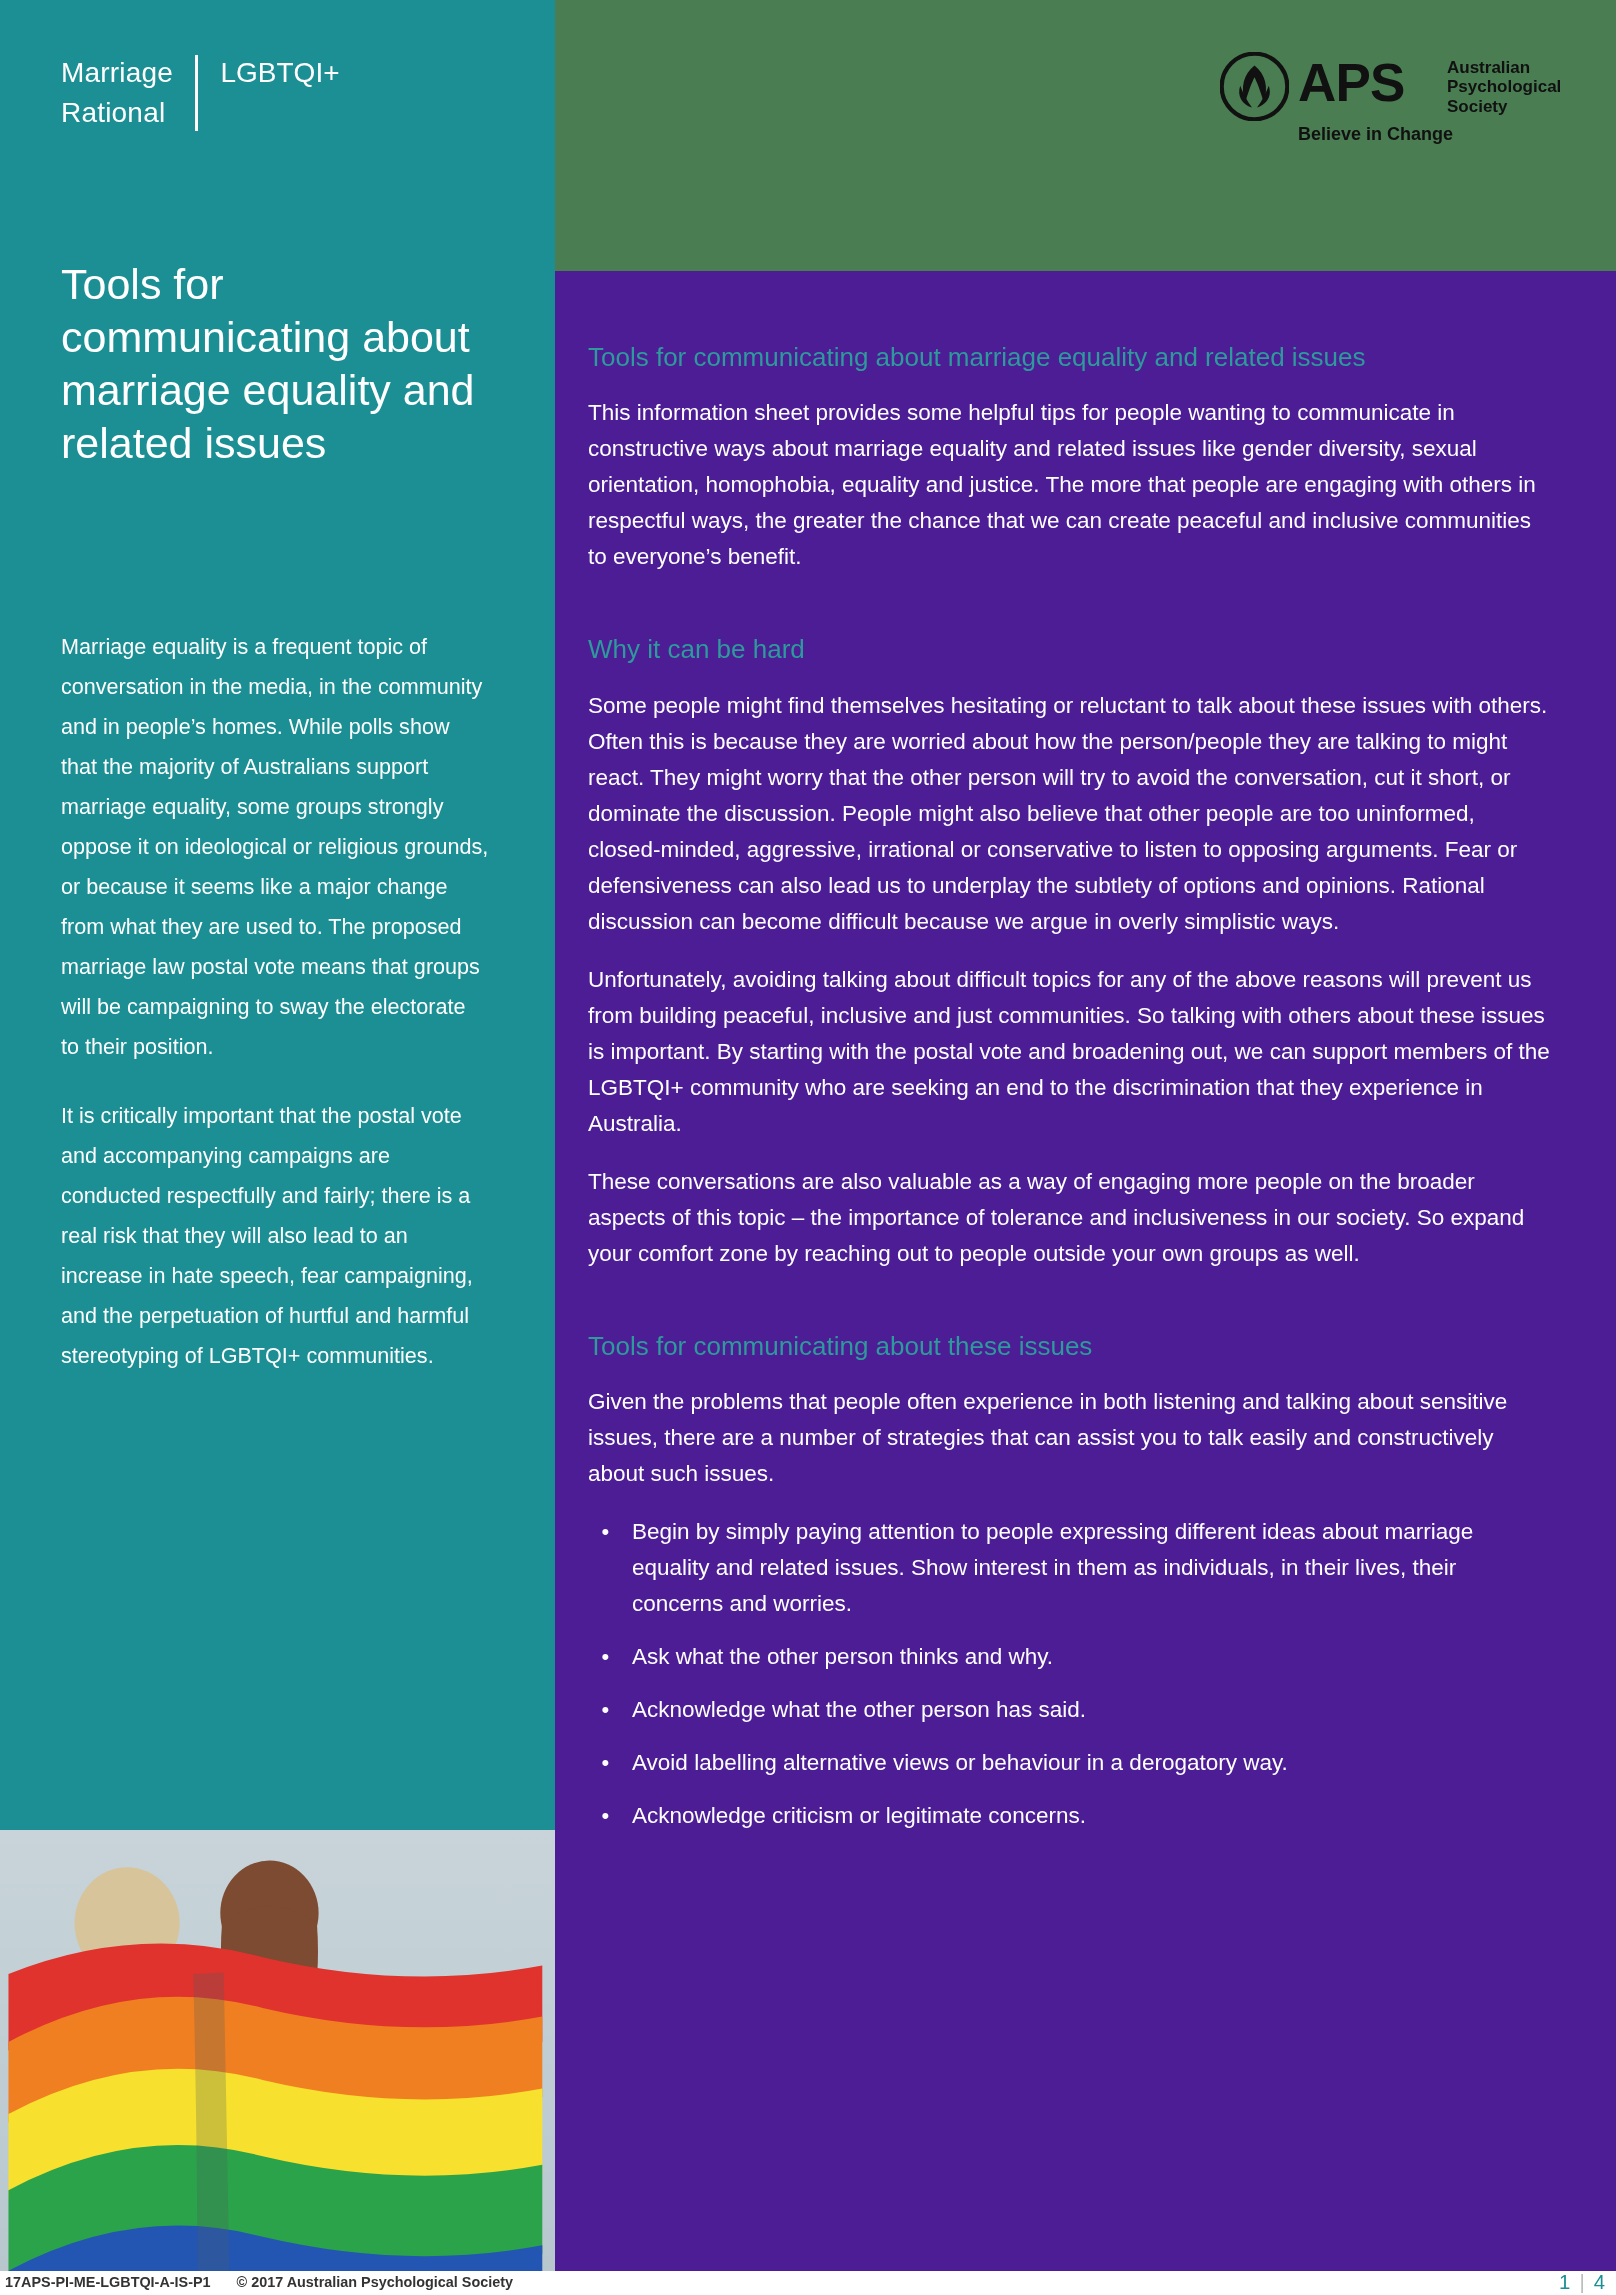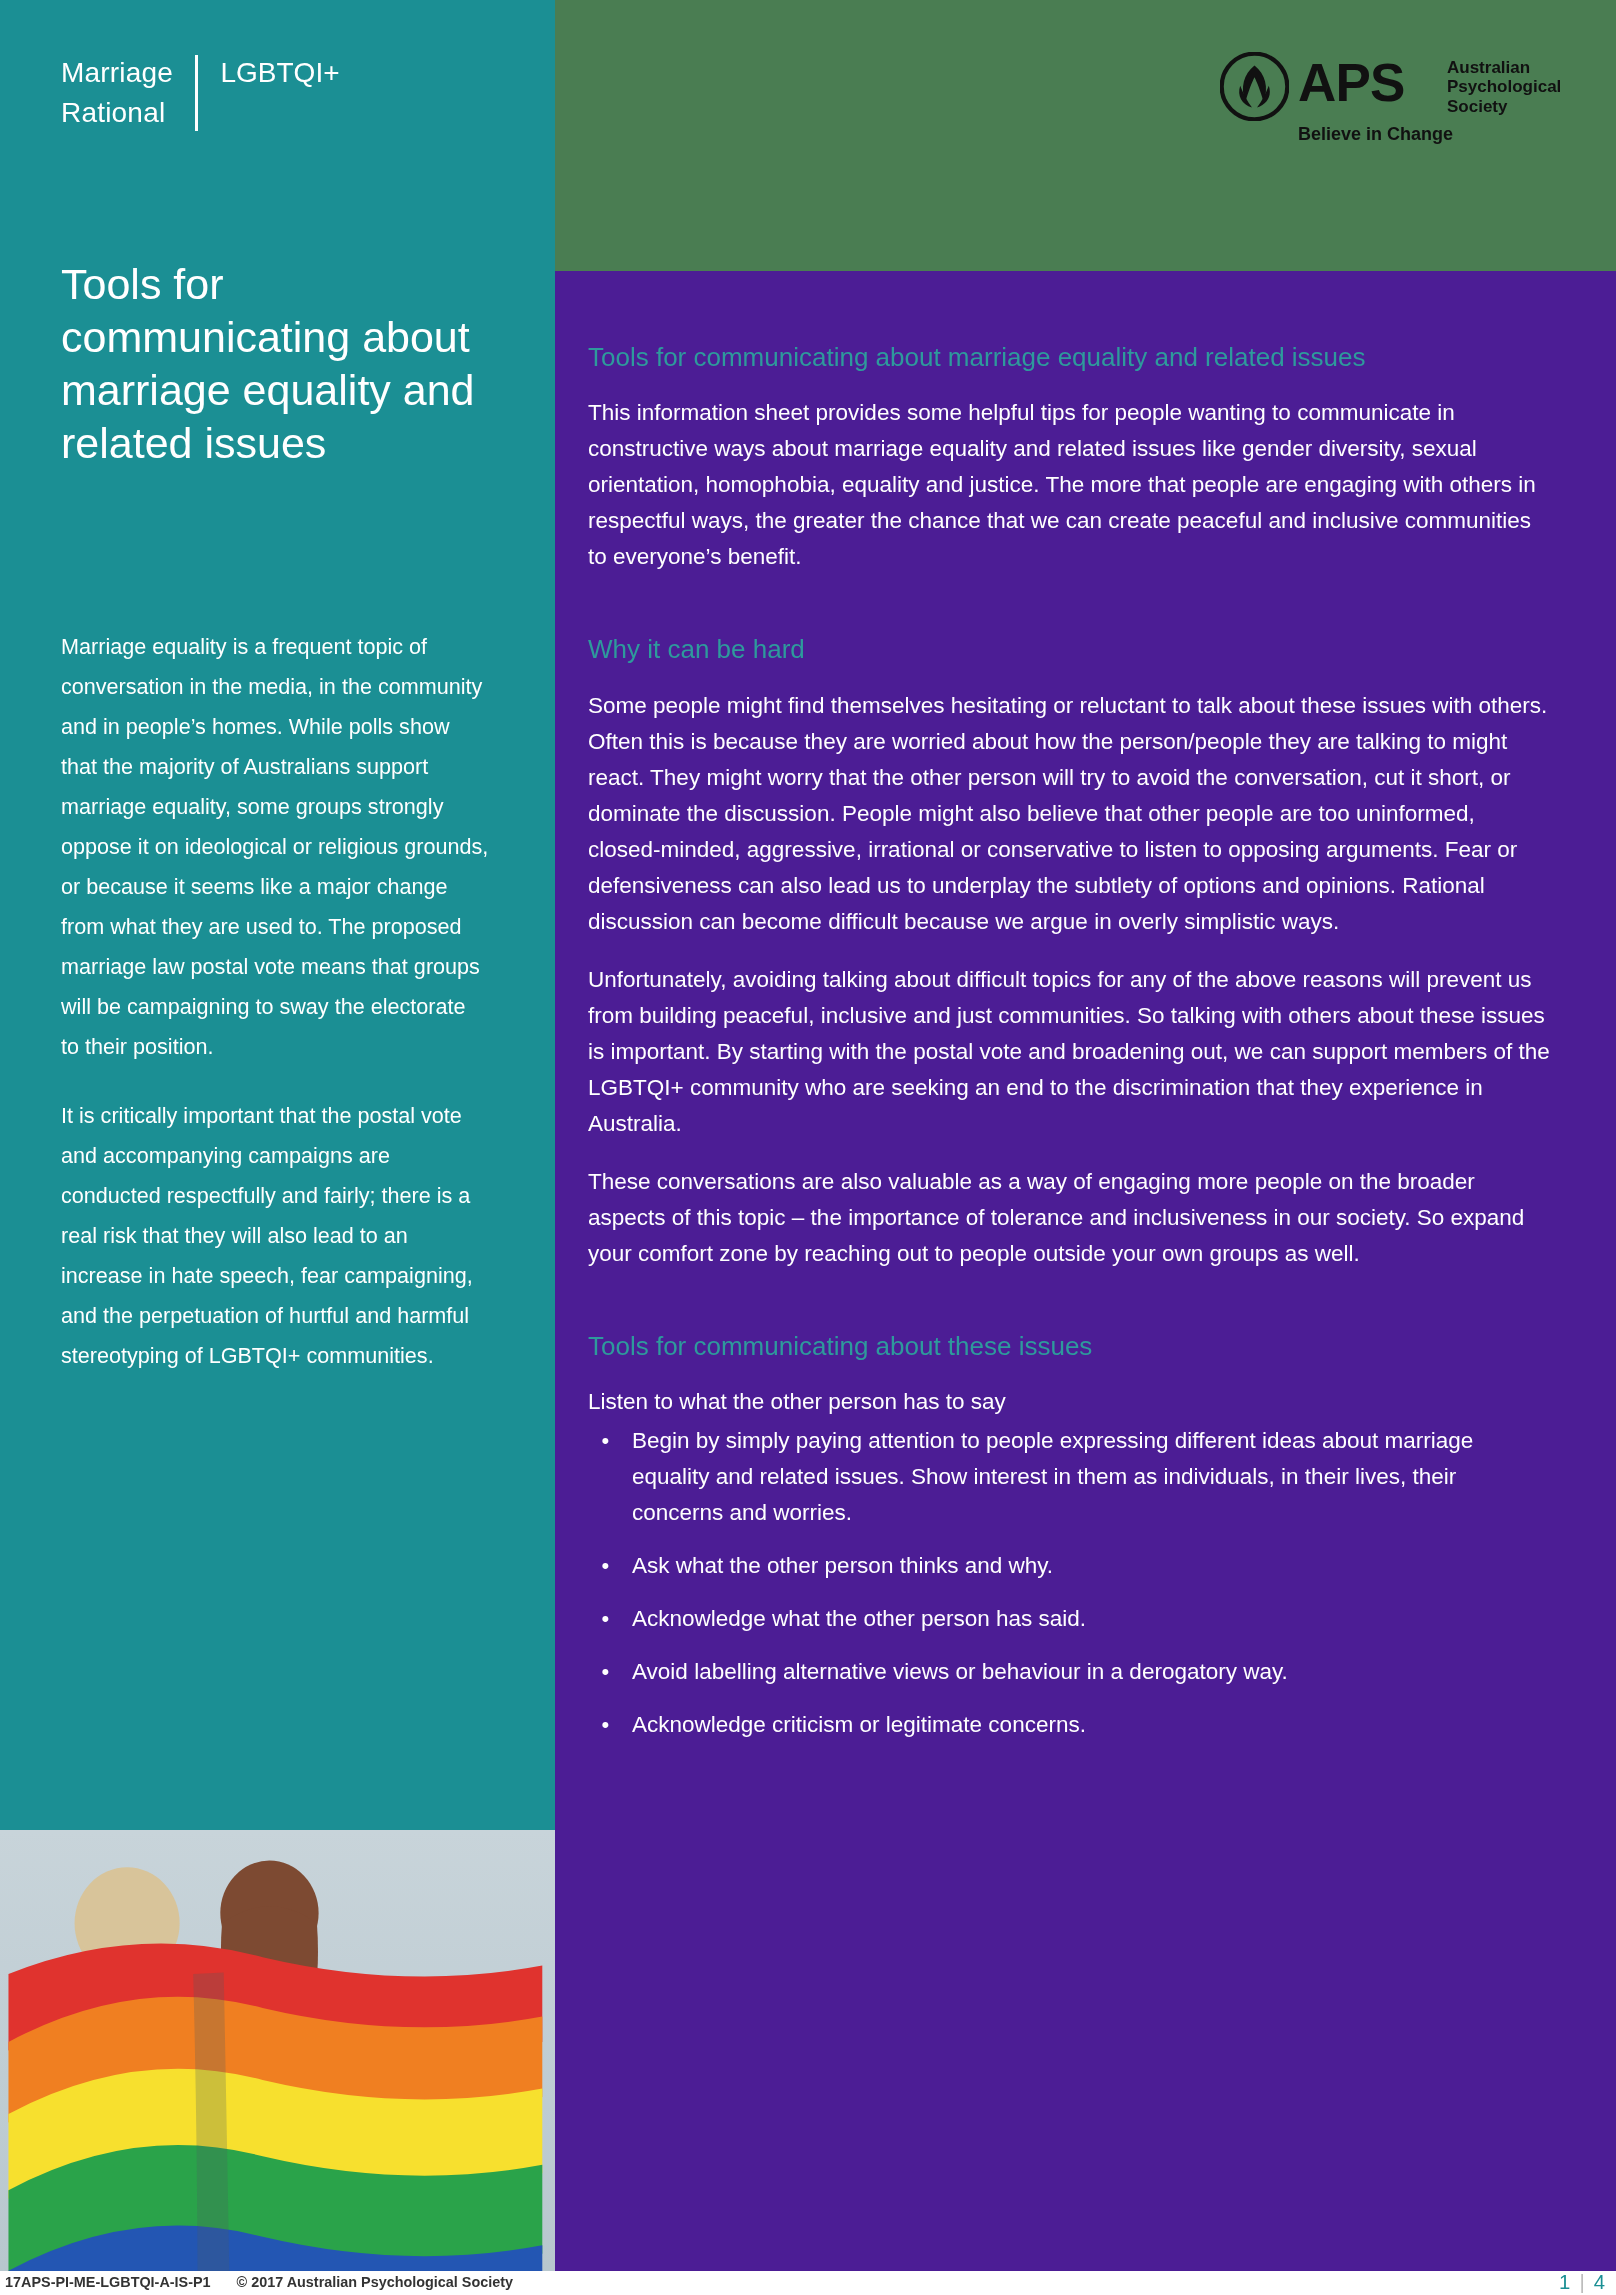--- a/index.html
+++ b/index.html
@@ -300,22 +300,22 @@
 
       <h2 class="sec-head">Tools for communicating about marriage equality and related issues</h2>
       <p class="body-text">This information sheet provides some helpful tips for people wanting to communicate in constructive ways about marriage equality and related issues like gender diversity, sexual orientation, homophobia, equality and justice. The more that people are engaging with others in respectful ways, the greater the chance that we can create peaceful and inclusive communities to everyone’s benefit.</p>
 
       <h2 class="sec-head second">Why it can be hard</h2>
       <p class="body-text">Some people might find themselves hesitating or reluctant to talk about these issues with others. Often this is because they are worried about how the person/people they are talking to might react. They might worry that the other person will try to avoid the conversation, cut it short, or dominate the discussion. People might also believe that other people are too uninformed, closed-minded, aggressive, irrational or conservative to listen to opposing arguments. Fear or defensiveness can also lead us to underplay the subtlety of options and opinions. Rational discussion can become difficult because we argue in overly simplistic ways.</p>
       <p class="body-text">Unfortunately, avoiding talking about difficult topics for any of the above reasons will prevent us from building peaceful, inclusive and just communities. So talking with others about these issues is important. By starting with the postal vote and broadening out, we can support members of the LGBTQI+ community who are seeking an end to the discrimination that they experience in Australia.</p>
       <p class="body-text">These conversations are also valuable as a way of engaging more people on the broader aspects of this topic – the importance of tolerance and inclusiveness in our society. So expand your comfort zone by reaching out to people outside your own groups as well.</p>
 
       <h2 class="sec-head second">Tools for communicating about these issues</h2>
-
-      <p class="sub-head">Listen to what the other person has to say</p>
+      <p class="body-text">Given the problems that people often experience in both listening and talking about sensitive issues, there are a number of strategies that can assist you to talk easily and constructively about such issues.</p>
+
       <ul class="bullets">
         <li>Begin by simply paying attention to people expressing different ideas about marriage equality and related issues. Show interest in them as individuals, in their lives, their concerns and worries.</li>
         <li>Ask what the other person thinks and why.</li>
         <li>Acknowledge what the other person has said.</li>
         <li>Avoid labelling alternative views or behaviour in a derogatory way.</li>
         <li>Acknowledge criticism or legitimate concerns.</li>
       </ul>
 
     </div>
   </div>

